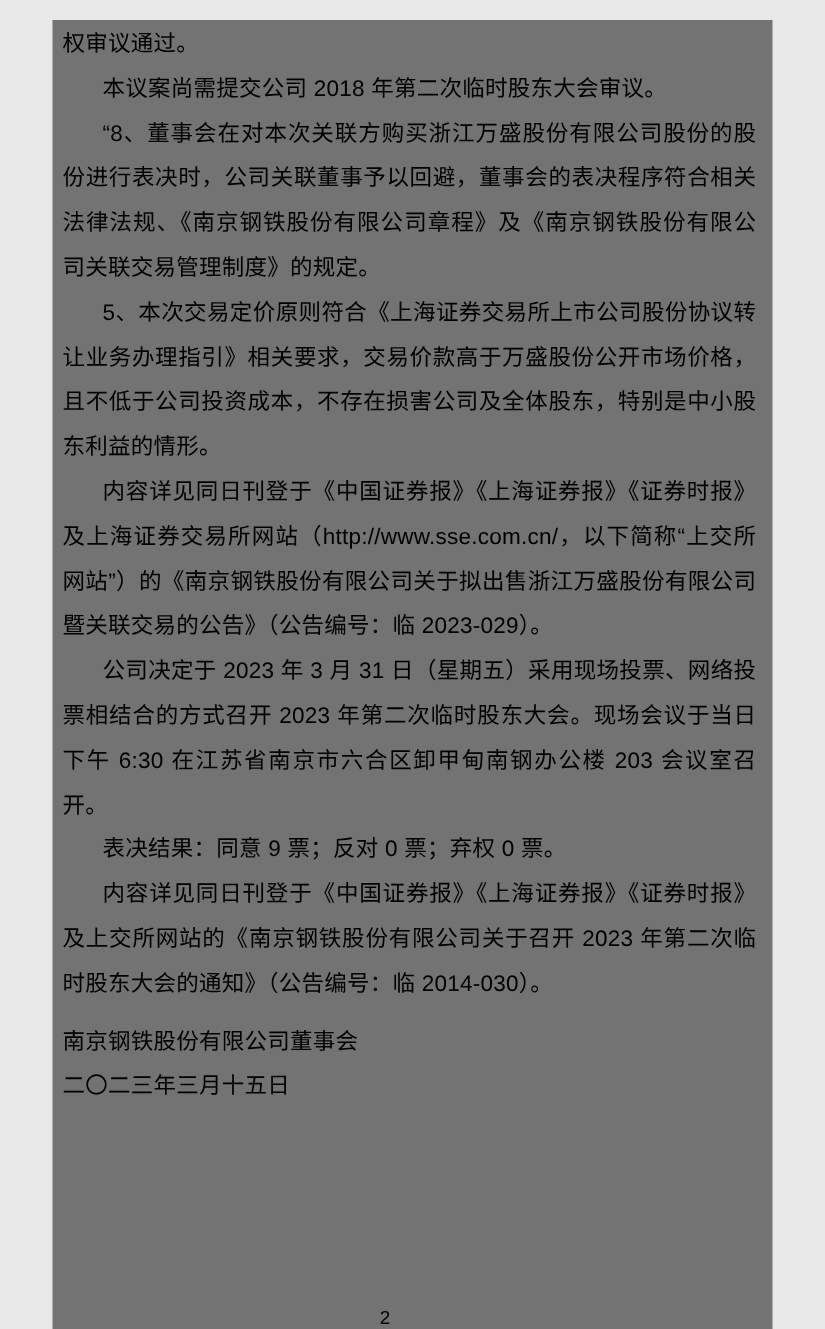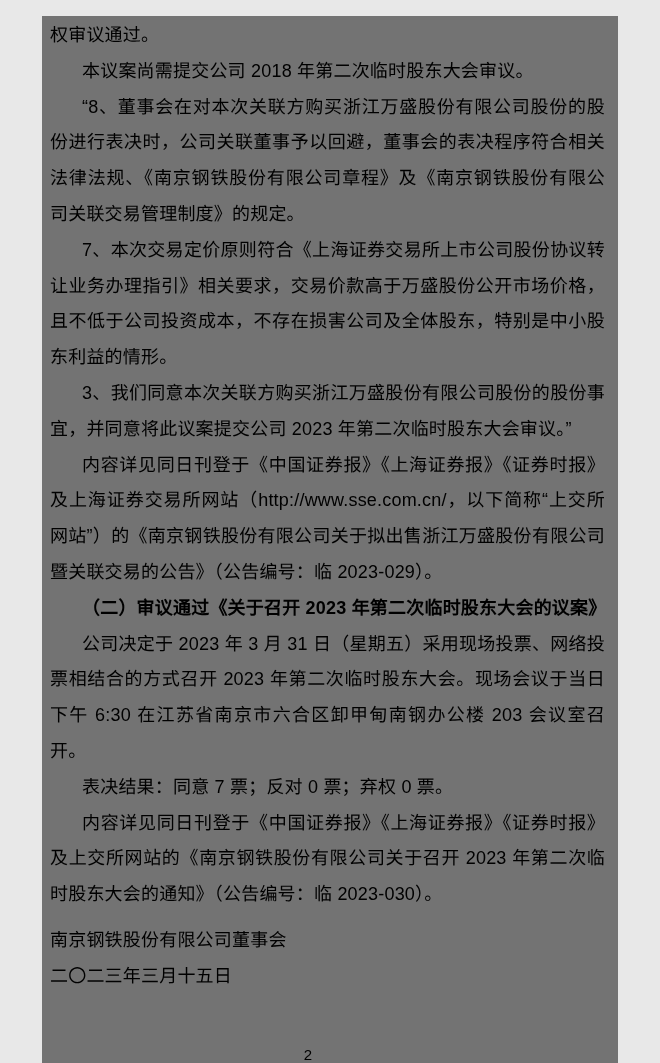--- a/index.html
+++ b/index.html
@@ -55,33 +55,31 @@
 <div class="page">
   <div class="doc">
 
     <p>权审议通过。</p>
 
     <p class="indent">本议案尚需提交公司 2018 年第二次临时股东大会审议。</p>
 
 
     <p class="indent">“8、董事会在对本次关联方购买浙江万盛股份有限公司股份的股份进行表决时，公司关联董事予以回避，董事会的表决程序符合相关法律法规、《南京钢铁股份有限公司章程》及《南京钢铁股份有限公司关联交易管理制度》的规定。</p>
 
-    <p class="indent">7、本次交易定价原则符合《上海证券交易所上市公司股份协议转让业务办理指引》相关要求，交易价款高于万盛股份公开市场价格，且不低于公司投资成本，不存在损害公司及全体股东，特别是中小股东利益的情形。</p>
+    <p class="indent">5、本次交易定价原则符合《上海证券交易所上市公司股份协议转让业务办理指引》相关要求，交易价款高于万盛股份公开市场价格，且不低于公司投资成本，不存在损害公司及全体股东，特别是中小股东利益的情形。</p>
 
-    <p class="indent">3、我们同意本次关联方购买浙江万盛股份有限公司股份的股份事宜，并同意将此议案提交公司 2023 年第二次临时股东大会审议。”</p>
 
     <p class="indent">内容详见同日刊登于《中国证券报》《上海证券报》《证券时报》及上海证券交易所网站（http://www.sse.com.cn/，以下简称“上交所网站”）的《南京钢铁股份有限公司关于拟出售浙江万盛股份有限公司暨关联交易的公告》（公告编号：临 2023-029）。</p>
 
-    <p class="indent bold">（二）审议通过《关于召开 2023 年第二次临时股东大会的议案》</p>
 
     <p class="indent">公司决定于 2023 年 3 月 31 日（星期五）采用现场投票、网络投票相结合的方式召开 2023 年第二次临时股东大会。现场会议于当日下午 6:30 在江苏省南京市六合区卸甲甸南钢办公楼 203 会议室召开。</p>
 
-    <p class="indent">表决结果：同意 7 票；反对 0 票；弃权 0 票。</p>
+    <p class="indent">表决结果：同意 9 票；反对 0 票；弃权 0 票。</p>
 
-    <p class="indent">内容详见同日刊登于《中国证券报》《上海证券报》《证券时报》及上交所网站的《南京钢铁股份有限公司关于召开 2023 年第二次临时股东大会的通知》（公告编号：临 2023-030）。</p>
+    <p class="indent">内容详见同日刊登于《中国证券报》《上海证券报》《证券时报》及上交所网站的《南京钢铁股份有限公司关于召开 2023 年第二次临时股东大会的通知》（公告编号：临 2014-030）。</p>
 
 
     <p class="sig-company">南京钢铁股份有限公司董事会</p>
 
     <p class="sig-date">二〇二三年三月十五日</p>
 
   </div>
 
   <div class="page-number">2</div>
 </div>

